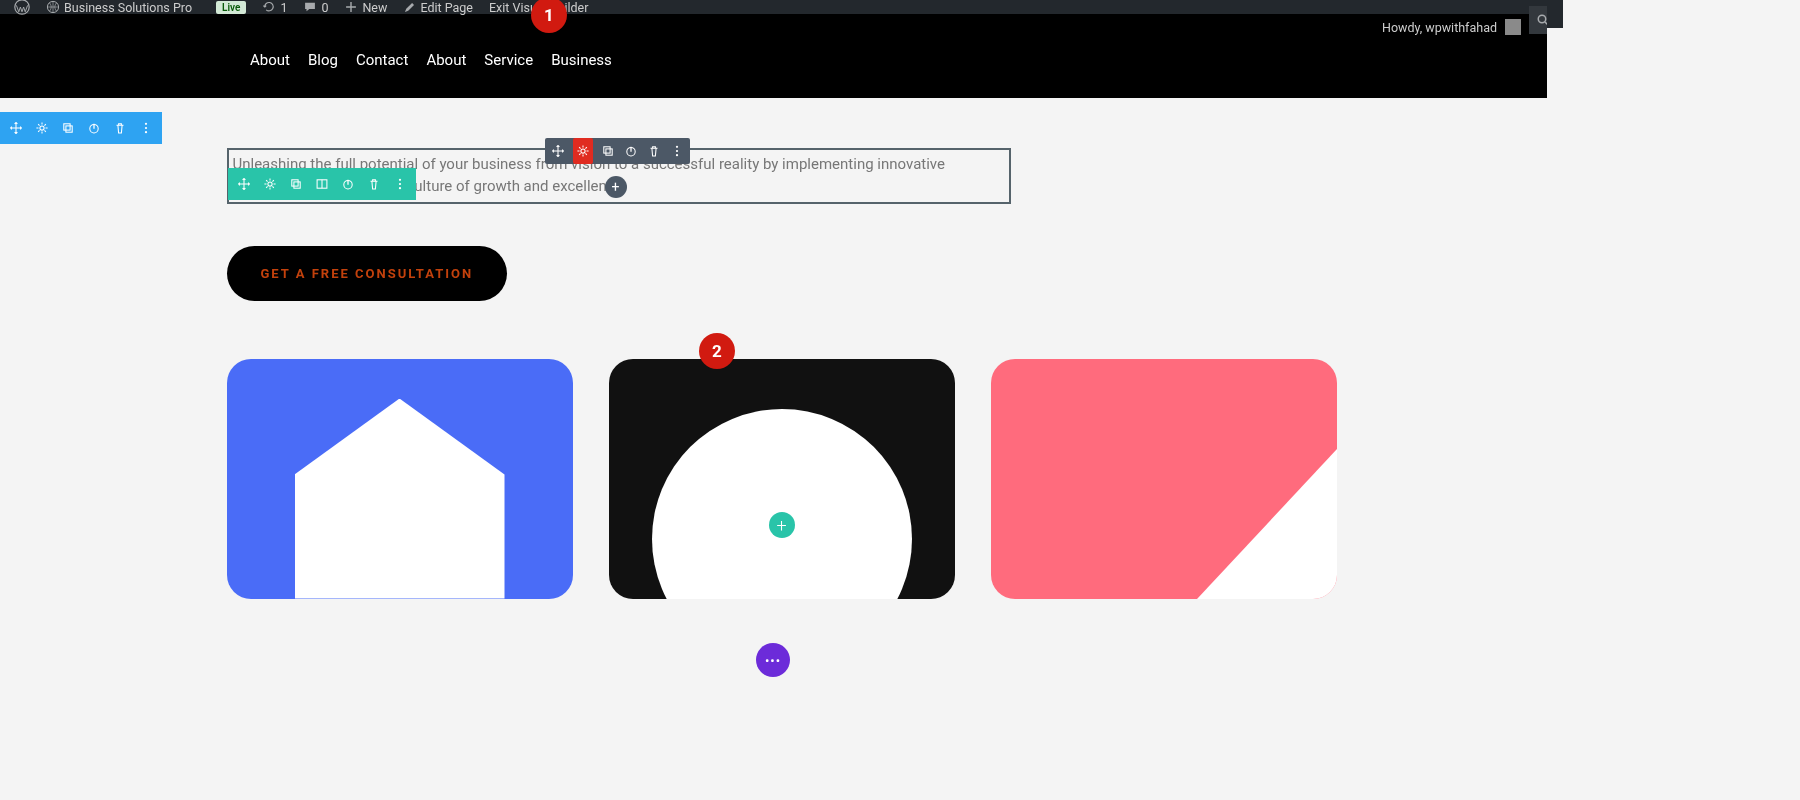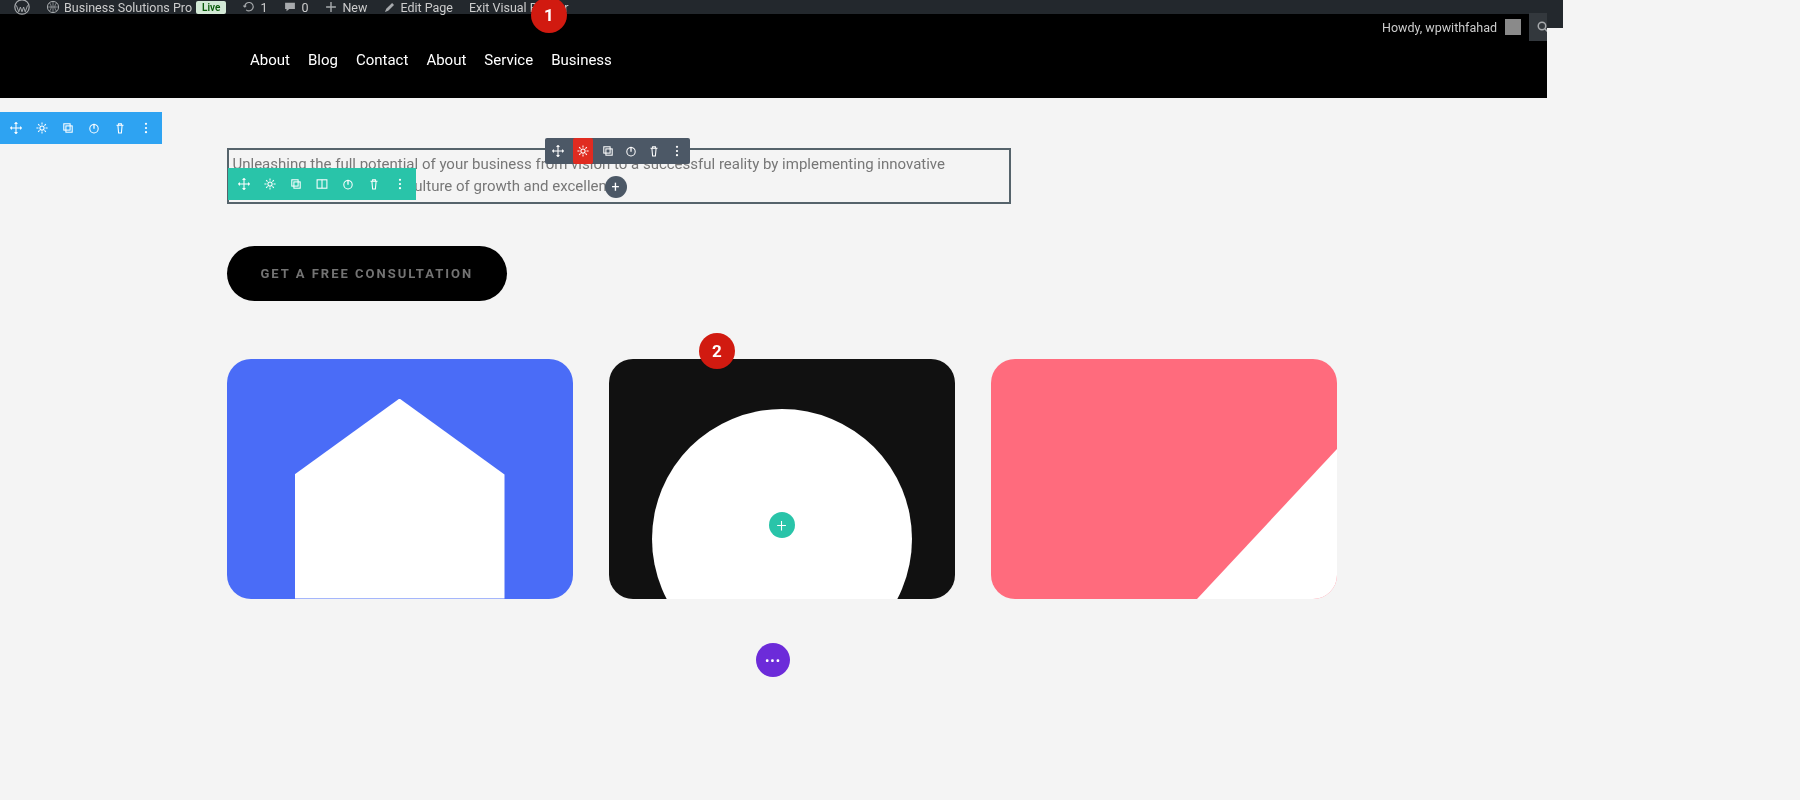--- a/index.html
+++ b/index.html
@@ -1,24 +1,24 @@
 <!DOCTYPE html>
 <html><head>
 <meta charset="utf-8">
 <style>
   * { margin: 0; padding: 0; box-sizing: border-box; }
   body { font-family: -apple-system, BlinkMacSystemFont, "Segoe UI", Roboto, Helvetica, Arial, sans-serif; background: #f4f4f4; width: 1563px; height: 696px; overflow: hidden; position: relative; }
 
   
   .admin-bar { height: 14px; background: #23282d; color: #eee; display: flex; align-items: center; font-size: 12.5px; padding: 0 6px; justify-content: space-between; }
   .admin-left { display: flex; align-items: center; height: 100%; }
-  .admin-right { display: flex; align-items: center; height: 100%; margin-top: 40px; }
+  .admin-right { display: flex; align-items: flex-end; height: 100%; margin-top: 40px; }
   .admin-item { display: flex; align-items: center; height: 100%; padding: 0 8px; color: #ccc; cursor: pointer; gap: 4px; }
   .admin-item svg { fill: #a7aaad; }
-  .live-badge { background: #d3e9d6; color: #0a5b0a; font-size: 10px; padding: 1px 6px; border-radius: 2px; font-weight: 600; margin-left: 0; }
+  .live-badge { background: #d3e9d6; color: #0a5b0a; font-size: 10px; padding: 1px 6px; border-radius: 2px; font-weight: 600; margin-left: 20px; }
   .admin-avatar { width: 16px; height: 16px; background: #8a8a8a; margin-left: 4px; }
   .search-box-bar { width: 28px; height: 28px; display: flex; align-items: center; justify-content: center; background: #33383d; }
 
   
   .site-header { background: #000; height: 84px; display: flex; align-items: center; padding: 0 60px 0 250px; justify-content: space-between; }
   .main-nav { display: flex; gap: 18px; margin-top: 8px; }
   .main-nav span { color: #fff; font-size: 15px; cursor: pointer; }
   .hire-btn { background: #fff; color: #000; font-weight: 700; letter-spacing: 2px; font-size: 13px; padding: 15px 34px; border-radius: 28px; cursor: pointer; }
 
   
@@ -36,21 +36,21 @@
   .hero-sub-box { border: 2px solid #55636b; padding: 4px 4px; width: 784px; }
   .hero-sub { font-size: 15px; color: #777; line-height: 1.45; }
 
   
   .module-toolbar { position: absolute; top: -10px; left: 318px; background: #4c5866; height: 26px; display: flex; align-items: center; padding: 0 5px; gap: 7px; z-index: 30; border-radius: 2px; }
   .module-toolbar .tb-btn { height: 26px; width: 16px; }
   .module-toolbar .tb-btn.active-red { background: #e02b20; border-radius: 2px; width: 20px; }
   .add-below { position: absolute; left: 378px; top: 28px; width: 22px; height: 22px; border-radius: 50%; background: #4c5866; color: #fff; display: flex; align-items: center; justify-content: center; font-size: 14px; z-index: 30; }
 
   
-  .cta-btn { display: inline-block; margin-top: 42px; background: #000; color: #737373; font-weight: 700; letter-spacing: 2px; font-size: 13px; padding: 20px 34px; border-radius: 30px; cursor: pointer; }
+  .cta-btn { display: inline-block; margin-top: 42px; background: #000; color: #c2410c; font-weight: 700; letter-spacing: 2px; font-size: 13px; padding: 20px 34px; border-radius: 30px; cursor: pointer; }
 
   
   .add-row-plus { position: absolute; left: 50%; transform: translateX(-50%); top: 512px; width: 26px; height: 26px; border-radius: 50%; background: #29c4a9; color: #fff; display: flex; align-items: center; justify-content: center; font-size: 18px; z-index: 20; font-weight: 300; }
 
   
   .cards { display: flex; gap: 36px; margin-top: 58px; }
   .card { flex: 1; height: 240px; border-radius: 24px; position: relative; overflow: hidden; }
   .card-blue { background: #4a6cf7; }
   .card-black { background: #111; }
   .card-pink { background: #ff6b7d; }

